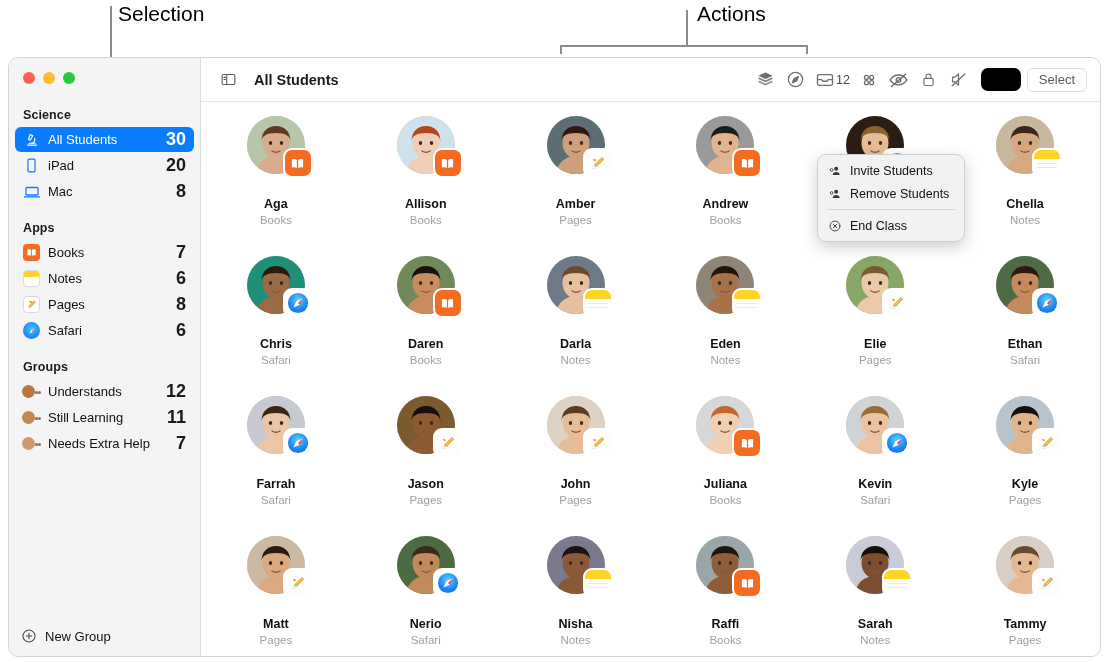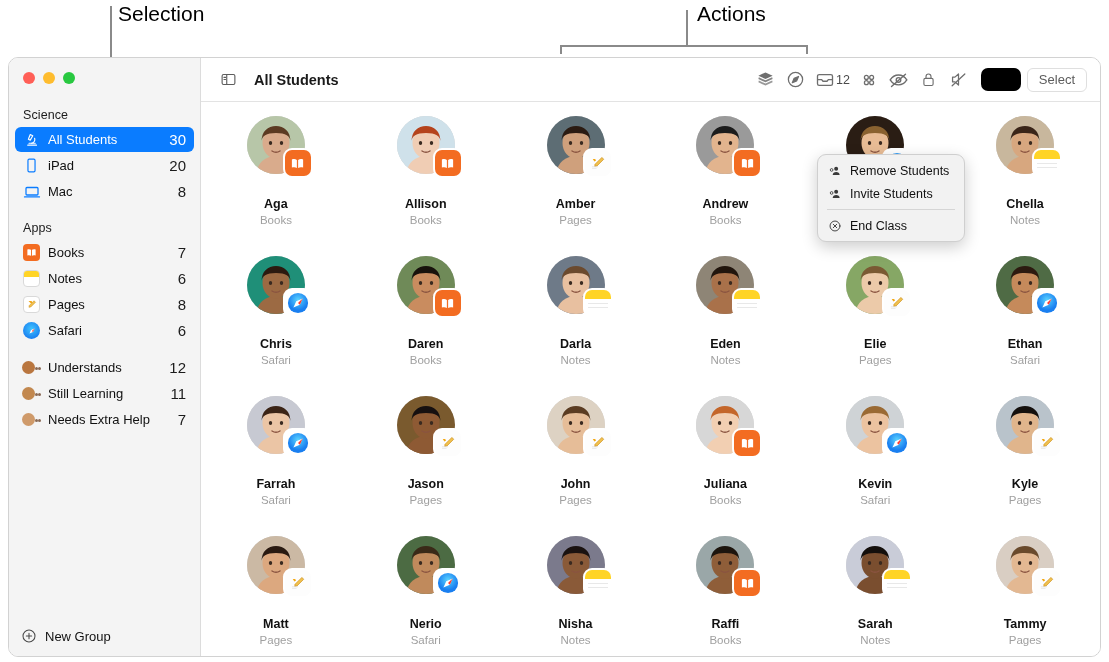--- a/index.html
+++ b/index.html
@@ -57,33 +57,33 @@
     flex: 0 0 192px;
   }
   .traffic { position: absolute; left: 14px; top: 14px; display: flex; gap: 8px; }
   .dot { width: 12px; height: 12px; border-radius: 50%; }
   .dot.red { background: #ff5f57; }
   .dot.yellow { background: #febc2e; }
   .dot.green { background: #28c840; }
 
   .sb-scroll { padding-top: 44px; }
   .sb-header {
-    font-size: 12.5px; font-weight: normal; color: #1b1b1b;
+    font-size: 12.5px; font-weight: bold; color: #1b1b1b;
     padding: 6px 0 4px 14px; letter-spacing: 0.1px;
   }
   .sb-row {
     display: flex; align-items: center;
     height: 25px; margin: 1px 6px;
     border-radius: 6px; padding: 0 8px 0 7px;
     font-size: 13px; color: #111;
   }
   .sb-row.selected { background: #0a7cff; color: #fff; }
   .sb-ico { width: 19px; height: 18px; flex: 0 0 19px; margin-right: 7px; display:flex; align-items:center; justify-content:center; }
   .sb-label { flex: 1 1 auto; white-space: nowrap; overflow: hidden; }
-  .sb-count { font-size: 15px; font-weight: normal; }
+  .sb-count { font-size: 18px; font-weight: bold; }
   .sb-row.selected .sb-count { color: #fff; }
   .sb-row:not(.selected) .sb-count { color: #1b1b1b; }
   .sb-gap { height: 10px; }
 
   .newgroup {
     position: absolute; left: 0; bottom: 0;
     width: 100%; height: 40px;
     display: flex; align-items: center; padding-left: 12px;
     font-size: 13px; color: #111;
   }
@@ -292,20 +292,21 @@
                 <path d="M17 7l-5.2 5.2L14 14z" fill="#ff3b30"></path>
               </svg>
             </span>
           </span>
           <span class="sb-label">Safari</span>
           <span class="sb-count">6</span>
         </div>
 
         <div class="sb-gap"></div>
 
+        <div class="sb-header">Groups</div>
 
         <div class="sb-row">
           <span class="sb-ico">
             <span class="grpic">
               <span class="face" style="background:#b9763f"></span>
               <span class="arc" style="left:13px"></span>
                 <span class="arc" style="left:16px"></span>
             </span>
           </span>
           <span class="sb-label">Understands</span>
@@ -961,31 +962,31 @@
 
     <div class="menu">
       <div class="menu-item">
         <span class="mi-ico">
           <svg width="14" height="14" viewBox="0 0 24 24" fill="#3a3a3a">
             <circle cx="14" cy="8" r="3.4"></circle>
               <path d="M8 19c0-3.1 2.7-5.2 6-5.2s6 2.1 6 5.2z"></path>
             <circle cx="6.2" cy="10.2" r="2.3" fill="none" stroke="#3a3a3a" stroke-width="1.5"></circle>
           </svg>
         </span>
-        <span>Remove Students</span>
+        <span>Invite Students</span>
       </div>
       <div class="menu-item">
         <span class="mi-ico">
           <svg width="14" height="14" viewBox="0 0 24 24" fill="#3a3a3a">
             <circle cx="14" cy="8" r="3.4"></circle>
               <path d="M8 19c0-3.1 2.7-5.2 6-5.2s6 2.1 6 5.2z"></path>
             <circle cx="6.2" cy="10.2" r="2.3" fill="none" stroke="#3a3a3a" stroke-width="1.5"></circle>
           </svg>
         </span>
-        <span>Invite Students</span>
+        <span>Remove Students</span>
       </div>
       <div class="menu-sep"></div>
       <div class="menu-item">
         <span class="mi-ico">
           <svg width="14" height="14" viewBox="0 0 24 24" fill="none" stroke="#3a3a3a" stroke-width="1.6" stroke-linecap="round">
             <circle cx="12" cy="12" r="8.5"></circle>
               <path d="M9 9l6 6M15 9l-6 6"></path>
           </svg>
         </span>
         <span>End Class</span>

